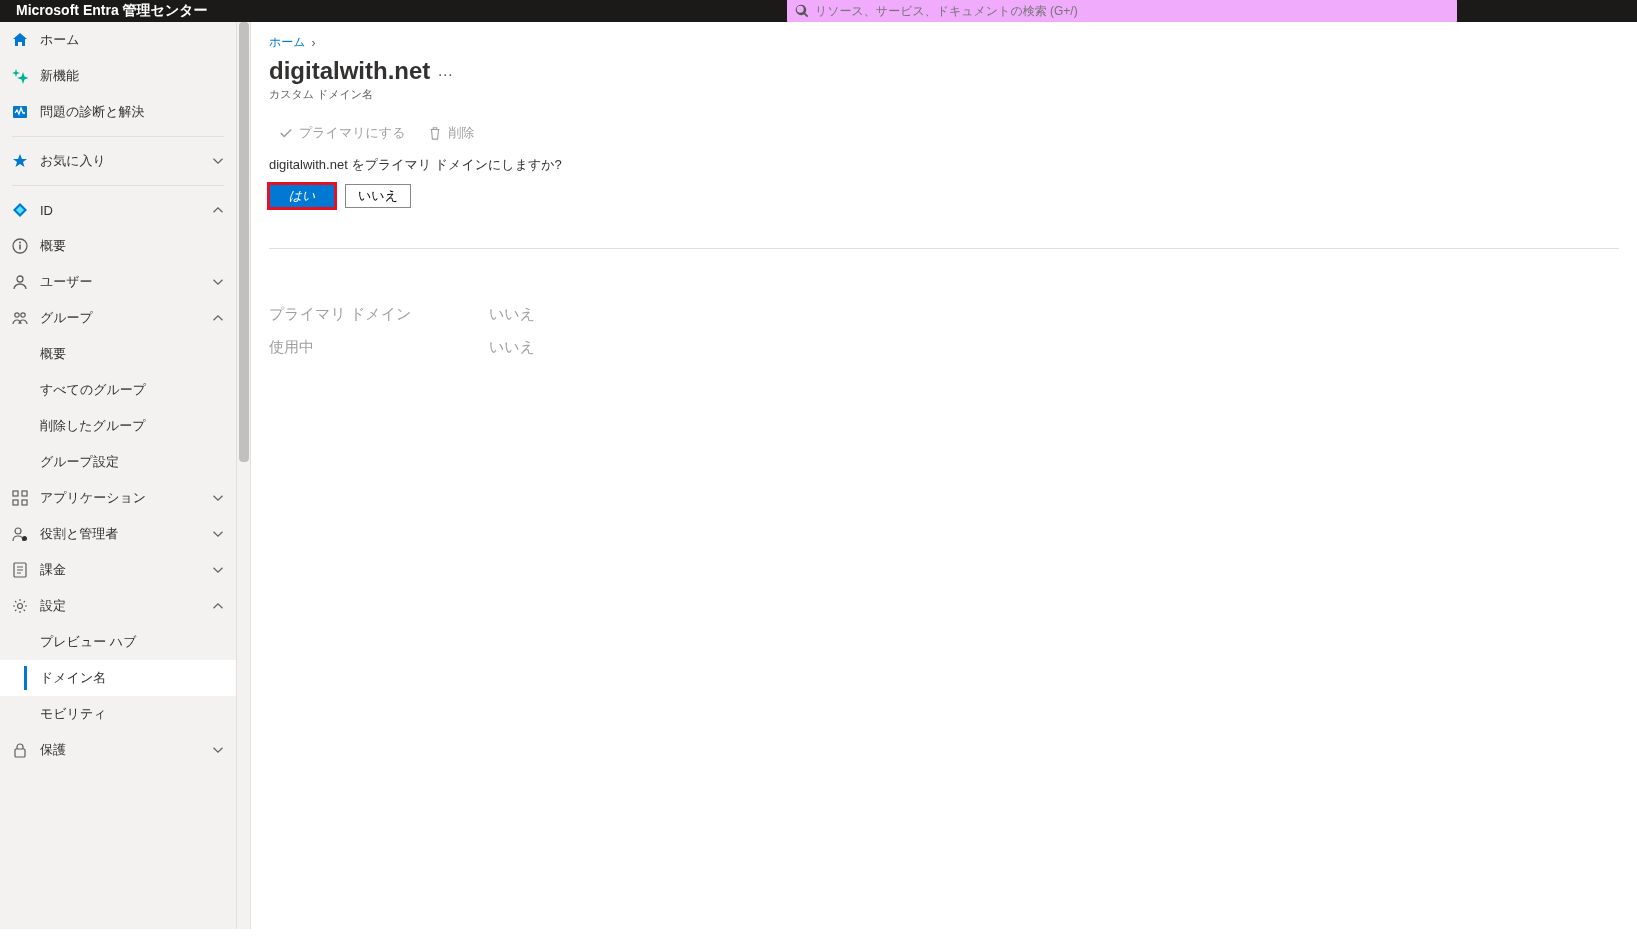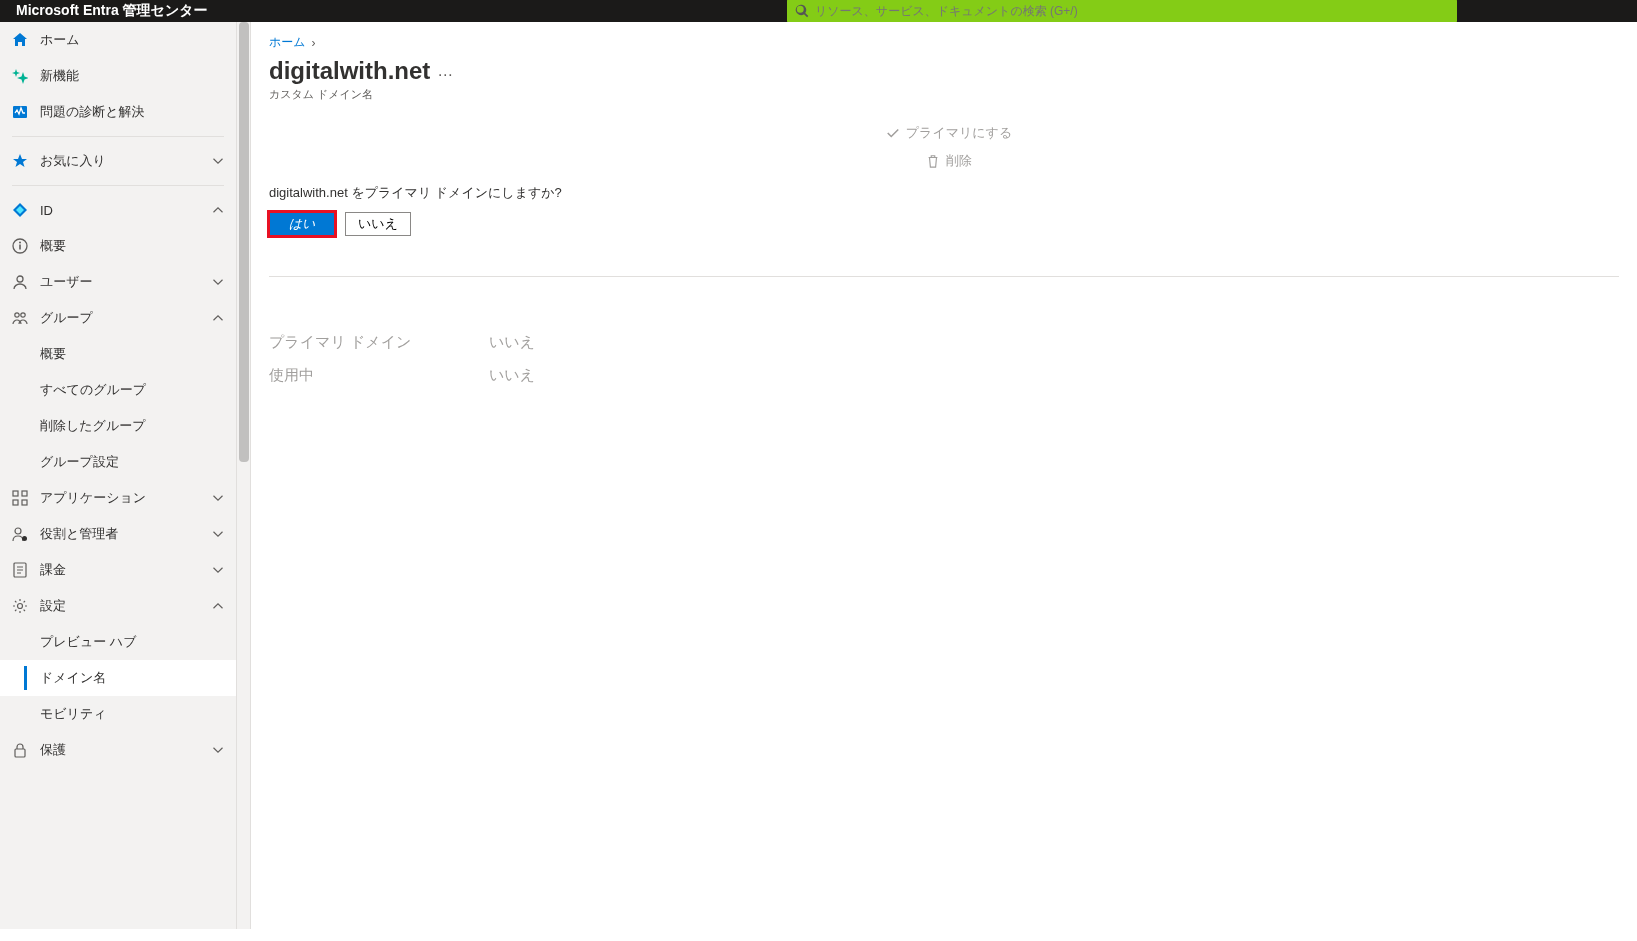--- a/index.html
+++ b/index.html
@@ -2,21 +2,21 @@
 <html><head>
 <meta charset="utf-8">
 <style>
 * { margin: 0; padding: 0; box-sizing: border-box; font-family: "Segoe UI", "Yu Gothic UI", "Meiryo", sans-serif; }
 body { width: 1637px; height: 941px; overflow: hidden; background: #fff; }
 
 
 .header { display: flex; align-items: center; height: 22px; background: #1b1a19; color: #fff; }
 .brand { padding: 0 16px; font-size: 14px; font-weight: 600; white-space: nowrap; }
 .header-spacer { flex: 1; }
-.search-wrap { display: flex; align-items: center; width: 670px; height: 24px; margin-right: 180px; background: #84cc16; border-radius: 2px; padding: 12px 8px; }
+.search-wrap { display: flex; align-items: center; width: 670px; height: 24px; margin-right: 180px; background: #f0abfc; border-radius: 2px; padding: 12px 8px; }
 .search-wrap svg { width: 14px; height: 14px; fill: #555; margin-right: 6px; }
 .search-input { flex: 1; border: none; background: transparent; font-size: 12px; color: #333; outline: none; }
 
 
 .layout { display: flex; height: calc(941px - 34px); }
 .sidebar { width: 237px; background: #f3f2f1; border-right: 1px solid #e1dfdd; overflow-y: auto; position: relative; }
 .scroll-gutter { width: 14px; background: #f3f2f1; border-right: 1px solid #e1dfdd; position: relative; }
 .scroll-thumb { position: absolute; top: 0; left: 2px; width: 10px; height: 440px; background: #c1c0bf; border-radius: 4px; }
 .main { flex: 1; background: #fff; padding: 12px 18px 0 18px; position: relative; }
 
@@ -36,21 +36,21 @@
 .breadcrumb a { color: #0078d4; text-decoration: none; }
 .breadcrumb .sep { margin: 0 6px; color: #605e5c; }
 
 
 .page-title-row { display: flex; align-items: center; gap: 7px; }
 .page-title { font-size: 24px; font-weight: 600; color: #323130; }
 .title-more { color: #605e5c; font-size: 16px; letter-spacing: 1px; cursor: pointer; }
 .page-subtitle { font-size: 11px; color: #605e5c; margin-top: 2px; margin-bottom: 18px; }
 
 
-.toolbar { display: flex; align-items: center; gap: 10px; padding: 4px 0 8px 10px; flex-direction: column; }
+.toolbar { display: flex; align-items: flex-start; gap: 23px; padding: 4px 0 8px 10px; }
 .tool-btn { display: flex; align-items: center; gap: 6px; font-size: 13px; color: #a19f9d; cursor: default; }
 .tool-btn svg { width: 14px; height: 14px; fill: #a19f9d; }
 .divider-h { height: 1px; background: #e1dfdd; margin-top: 6px; }
 
 
 .confirm-text { font-size: 13px; color: #323130; margin-top: 6px; }
 .confirm-row { display: flex; gap: 10px; margin-top: 10px; }
 .btn { min-width: 66px; height: 24px; font-size: 13px; border: 1px solid #8a8886; background: #fff; cursor: pointer; }
 .btn.primary { background: #0078d4; color: #fff; border: 1px solid #0078d4; font-style: italic; }
 .highlight-red { outline: 3px solid #e81123; outline-offset: -1px; }

